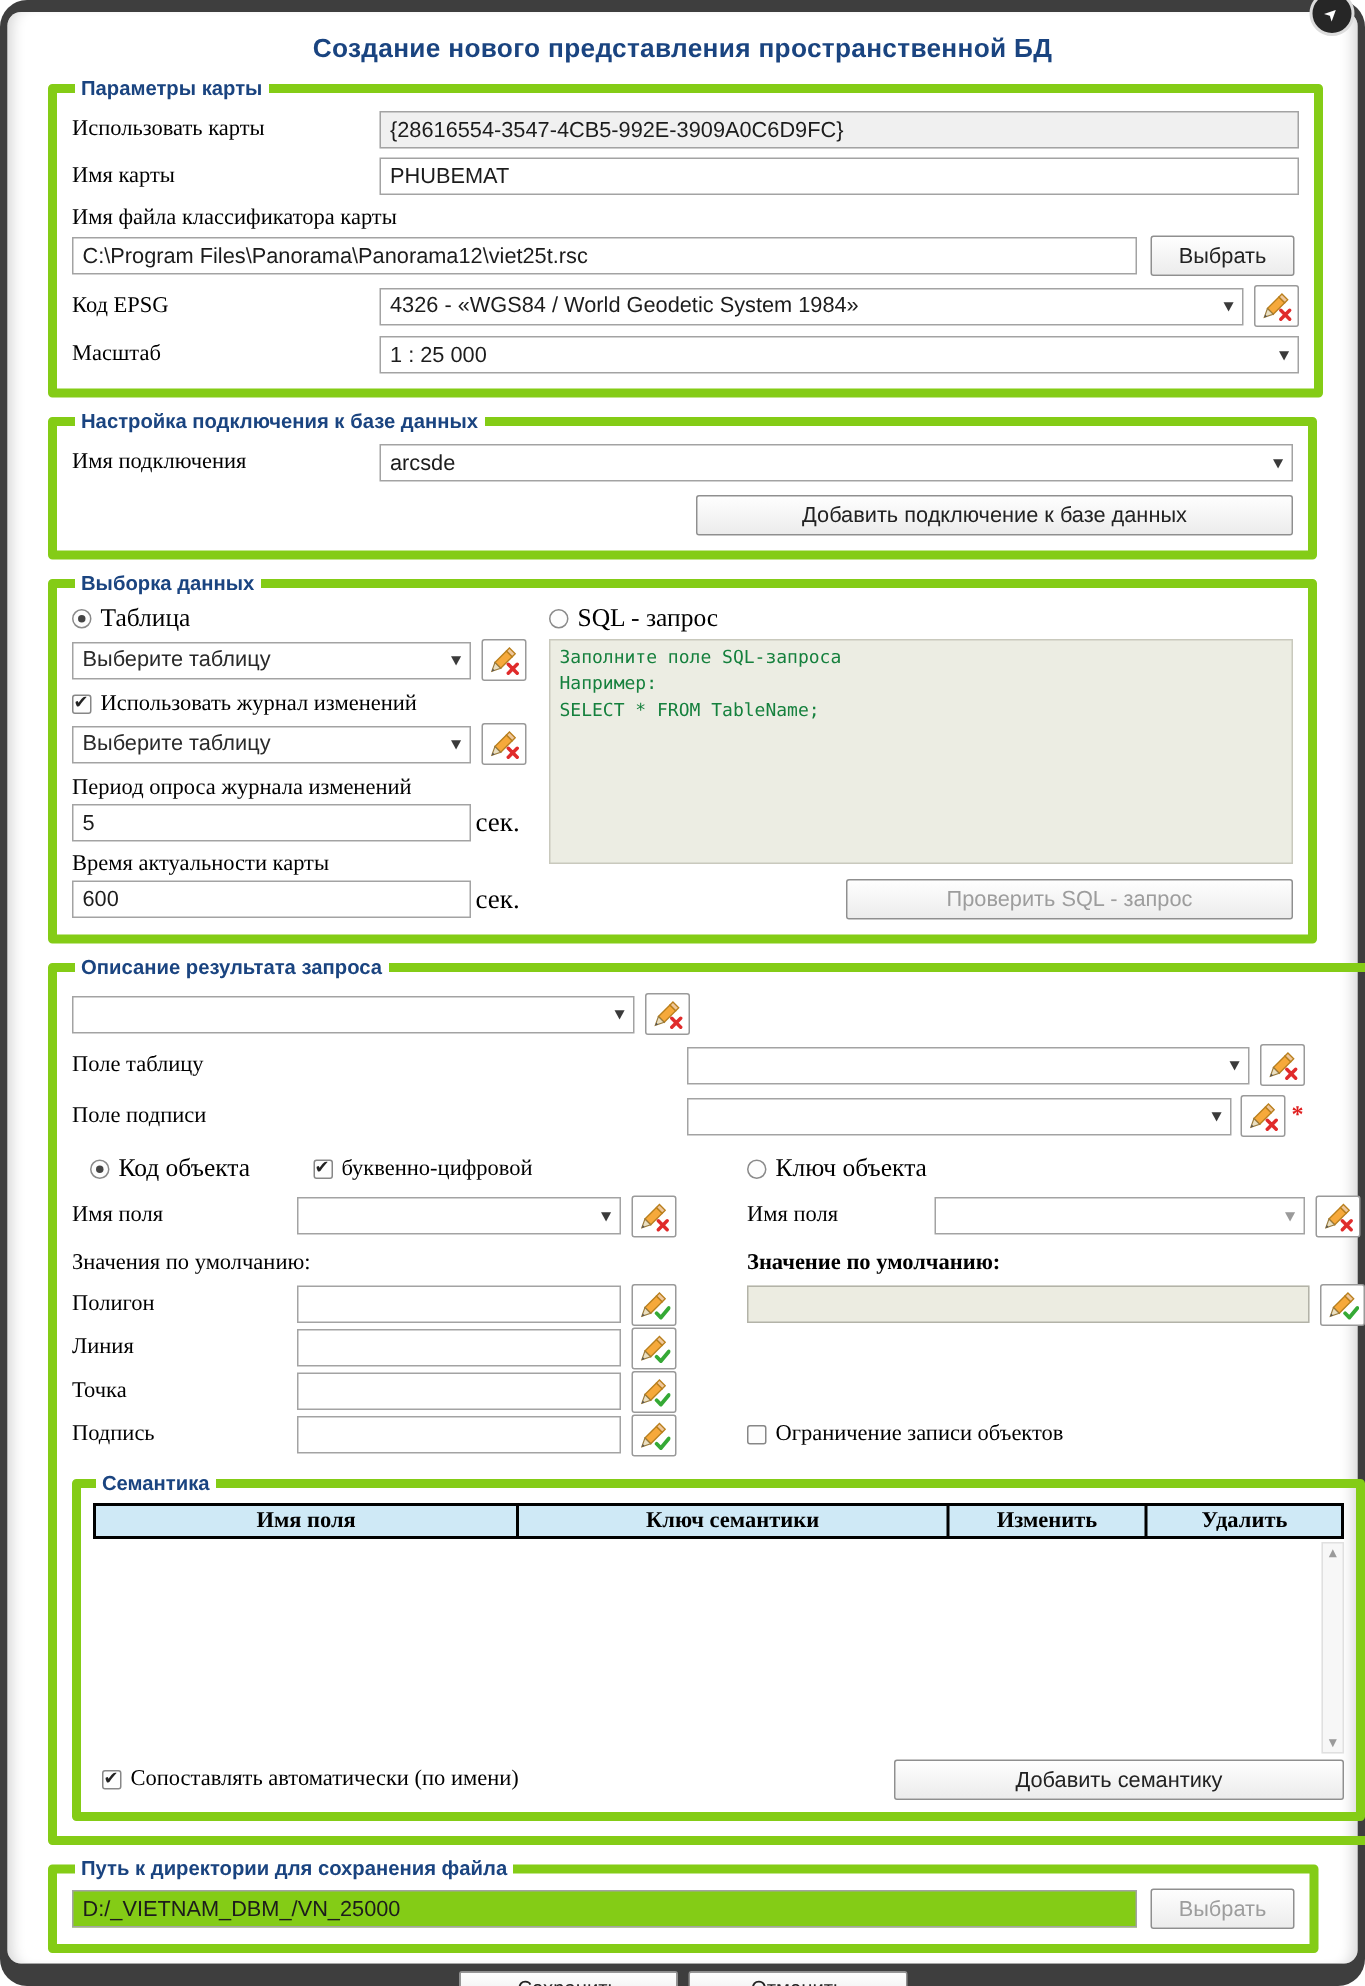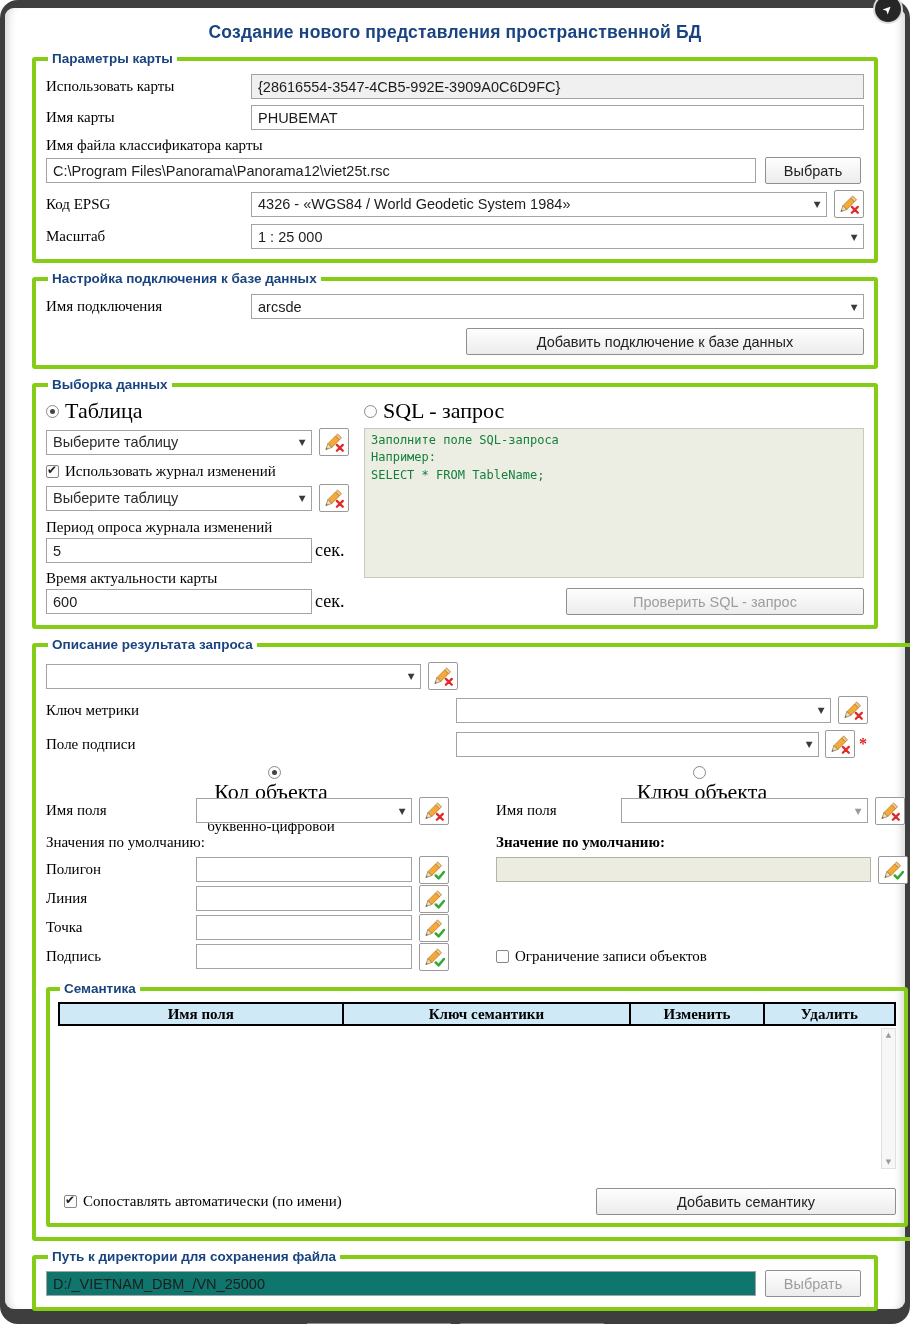--- a/index.html
+++ b/index.html
@@ -10,21 +10,21 @@
   .dialog { position:absolute; left:5px; right:5px; top:8px; bottom:15px; background:#fff; border-radius:9px;
             box-shadow: inset 9px 0 9px -6px #d6d6d6, inset -9px 0 9px -6px #d6d6d6; overflow:visible; }
 
   .corner-btn { position:absolute; top:-14px; right:2px; width:30px; height:30px; border-radius:50%;
                 background:#262626; border:2px solid #dcdcdc; display:flex; align-items:flex-end; justify-content:center; }
   .corner-glyph { color:#fff; font-size:11px; line-height:1; transform:rotate(-45deg); margin-bottom:7px; font-family:"DejaVu Sans", sans-serif; }
 
   .title { margin-top:14px; text-align:center; font-family:"Liberation Sans", sans-serif; font-weight:bold;
            font-size:17.5px; color:#1a4480; letter-spacing:0.2px; }
 
-  fieldset.fs { border:4px solid #84cc16; border-radius:3px; margin:8px 27px 0 27px; padding:2px 10px 10px 10px; }
+  fieldset.fs { border:6px solid #84cc16; border-radius:3px; margin:8px 27px 0 27px; padding:2px 10px 10px 10px; }
   fieldset.fs legend { font-family:"Liberation Sans", sans-serif; font-weight:bold; font-size:13.5px; color:#1a4480; padding:0 4px; margin-left:2px; }
 
   .row { display:flex; align-items:center; margin-top:6px; }
   .grow { flex:1 1 auto; }
   .lbl { font-size:15px; color:#000; }
   .w205 { width:205px; flex:none; }
   .w150 { width:150px; flex:none; }
   .w125 { width:125px; flex:none; }
   .w410 { width:410px; flex:none; }
 
@@ -43,48 +43,48 @@
 
   .icon-btn { width:30px; height:28px; flex:none; border:1px solid #9a9a9a; background:#fff; border-radius:2px;
               display:flex; align-items:center; justify-content:center; margin-left:7px; }
   .pencil { width:22px; height:22px; display:block; }
 
   .rb { width:13px; height:13px; flex:none; border:1px solid #8a8a8a; border-radius:50%; background:#fdfdfd; position:relative; margin-right:6px; }
   .rb.on::after { content:""; position:absolute; left:3px; top:3px; width:5px; height:5px; border-radius:50%; background:#444; }
   .cb { width:13px; height:13px; flex:none; border:1px solid #878787; border-radius:2px; background:#fdfdfd; position:relative; margin-right:6px; }
   .cb.on::after { content:"✔"; position:absolute; left:0px; top:-3px; font-size:12px; color:#222; font-family:"DejaVu Sans", sans-serif; }
 
-  .big { font-size:22px; }
+  .big { font-size:17px; }
   .unit { font-size:18px; margin-left:3px; align-self:flex-end; padding-bottom:2px; }
   .req { color:#e02020; font-weight:bold; font-size:16px; margin-left:4px; }
 
   .cols { display:flex; align-items:flex-start; }
   .leftcol { width:305px; flex:none; }
   .rightcol { flex:1 1 auto; margin-left:13px; }
 
   .sqlbox { height:150px; margin-top:4px; background:#ecede3; border:1px solid #c9c9bd;
             font-family:"DejaVu Sans Mono", monospace; font-size:12px; color:#15803d;
             padding:3px 6px; white-space:pre-wrap; line-height:1.45; }
 
   .grid2 { display:flex; align-items:flex-start; margin-top:8px; }
   .gleft { width:450px; flex:none; }
   .gright { flex:1 1 auto; }
   .frow { display:flex; align-items:center; height:29px; }
-  .frow.tall { height:26px;flex-direction:column; }
+  .frow.tall { height:26px; }
 
   fieldset.inner { margin:10px 0 0 0; padding:2px 8px 8px 8px; }
   .sem-head { display:flex; border:2px solid #000; background:#cfe9f6; height:24px; margin-top:4px; }
   .sem-head > div { display:flex; align-items:center; justify-content:center; font-weight:bold; font-size:15px; border-right:2px solid #000; }
   .sem-head > div:last-child { border-right:none; }
   .sc1 { width:34%; } .sc2 { width:34.5%; } .sc3 { width:16%; } .sc4 { flex:1 1 auto; }
   .sem-body { position:relative; height:143px; background:#fff; }
   .vscroll { position:absolute; right:0; top:2px; bottom:0; width:15px; background:#f7f7f7; border:1px solid #e0e0e0;
              display:flex; flex-direction:column; justify-content:space-between; align-items:center; padding:2px 0; }
   .varrow { font-size:7px; color:#9a9a9a; font-family:"DejaVu Sans", sans-serif; }
-  .sem-bottom { display:flex; align-items:center; justify-content:space-between; margin-top:19px; }
+  .sem-bottom { display:flex; align-items:center; justify-content:space-between; margin-top:4px; }
 
   .footer { display:flex; justify-content:center; margin-top:12px; gap:7px; }
   .footer .btn { width:146px; height:22px; font-size:13.5px; }
 </style>
 </head>
 <body>
 
 <div class="frame">
   <div class="dialog">
     <div class="corner-btn">
@@ -227,21 +227,21 @@
             <span class="pencil"><svg viewBox="0 0 20 20" width="22" height="22">
                 <polygon points="4.5,11.5 11.5,4.5 15,8 8,15" fill="#F6A93B" stroke="#B97F1C" stroke-width="0.8"></polygon>
                 <polygon points="11.5,4.5 13.3,2.7 16.8,6.2 15,8" fill="#EFC79B" stroke="#B97F1C" stroke-width="0.8"></polygon>
                 <polygon points="4.5,11.5 8,15 2.6,16.9" fill="#EADFC2" stroke="#9a7a3a" stroke-width="0.7"></polygon>
                 <polygon points="2.6,16.9 4.3,16.3 3.2,15.2" fill="#555"></polygon>
                 <path d="M12.6 12.6 L18 18 M18 12.6 L12.6 18" stroke="#E02B2B" stroke-width="2.1" stroke-linecap="round" fill="none"></path>
               </svg></span>
           </div>
       </div>
       <div class="row">
-        <span class="lbl w410">Ключ метрики</span>
+        <span class="lbl w410">Поле таблицу</span>
         <div class="sel" style="width:375px;">
             <span></span>
           </div>
         <div class="icon-btn">
             <span class="pencil"><svg viewBox="0 0 20 20" width="22" height="22">
                 <polygon points="4.5,11.5 11.5,4.5 15,8 8,15" fill="#F6A93B" stroke="#B97F1C" stroke-width="0.8"></polygon>
                 <polygon points="11.5,4.5 13.3,2.7 16.8,6.2 15,8" fill="#EFC79B" stroke="#B97F1C" stroke-width="0.8"></polygon>
                 <polygon points="4.5,11.5 8,15 2.6,16.9" fill="#EADFC2" stroke="#9a7a3a" stroke-width="0.7"></polygon>
                 <polygon points="2.6,16.9 4.3,16.3 3.2,15.2" fill="#555"></polygon>
                 <path d="M12.6 12.6 L18 18 M18 12.6 L12.6 18" stroke="#E02B2B" stroke-width="2.1" stroke-linecap="round" fill="none"></path>
@@ -409,21 +409,21 @@
             <span class="lbl">Сопоставлять автоматически (по имени)</span>
           </span>
           <button class="btn" style="width:300px;">Добавить семантику</button>
         </div>
       </fieldset>
     </fieldset>
 
     <fieldset class="fs">
       <legend>Путь к директории для сохранения файла</legend>
       <div class="row" style="margin-top:4px;">
-        <div class="inp readonly" style="width:710px; background:#0f766e;text-align:right;">D:/_VIETNAM_DBM_/VN_25000</div>
+        <div class="inp readonly" style="width:710px; background:#84cc16;text-align:right;">D:/_VIETNAM_DBM_/VN_25000</div>
         <button class="btn disabled" style="width:96px; margin-left:9px;">Выбрать</button>
       </div>
     </fieldset>
 
     <div class="footer">
       <button class="btn">Сохранить</button>
       <button class="btn">Отменить</button>
     </div>
   </div>
 </div>

